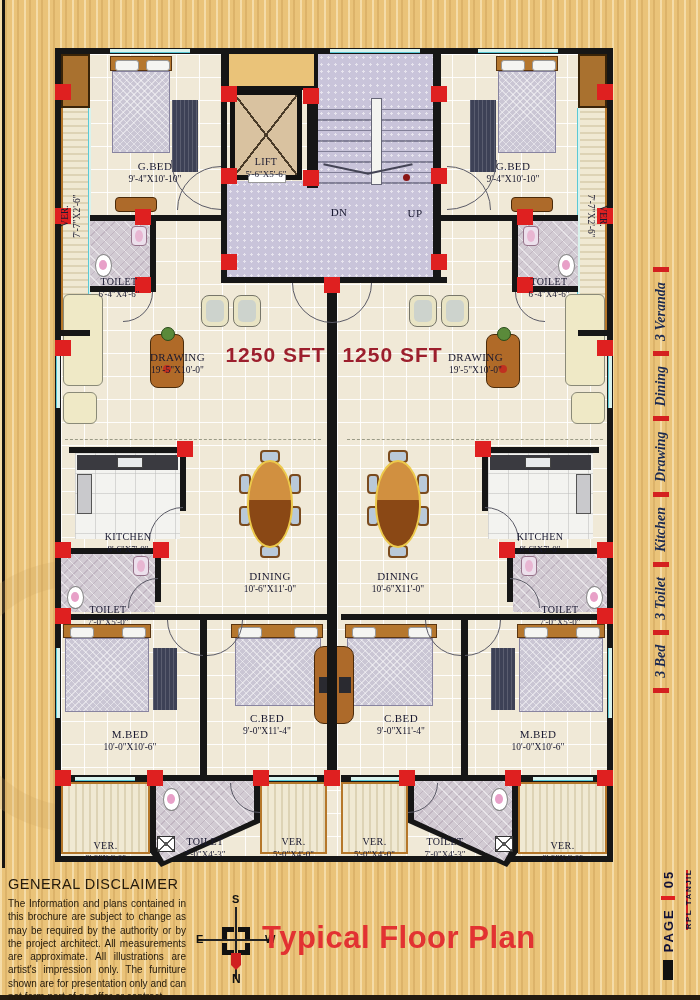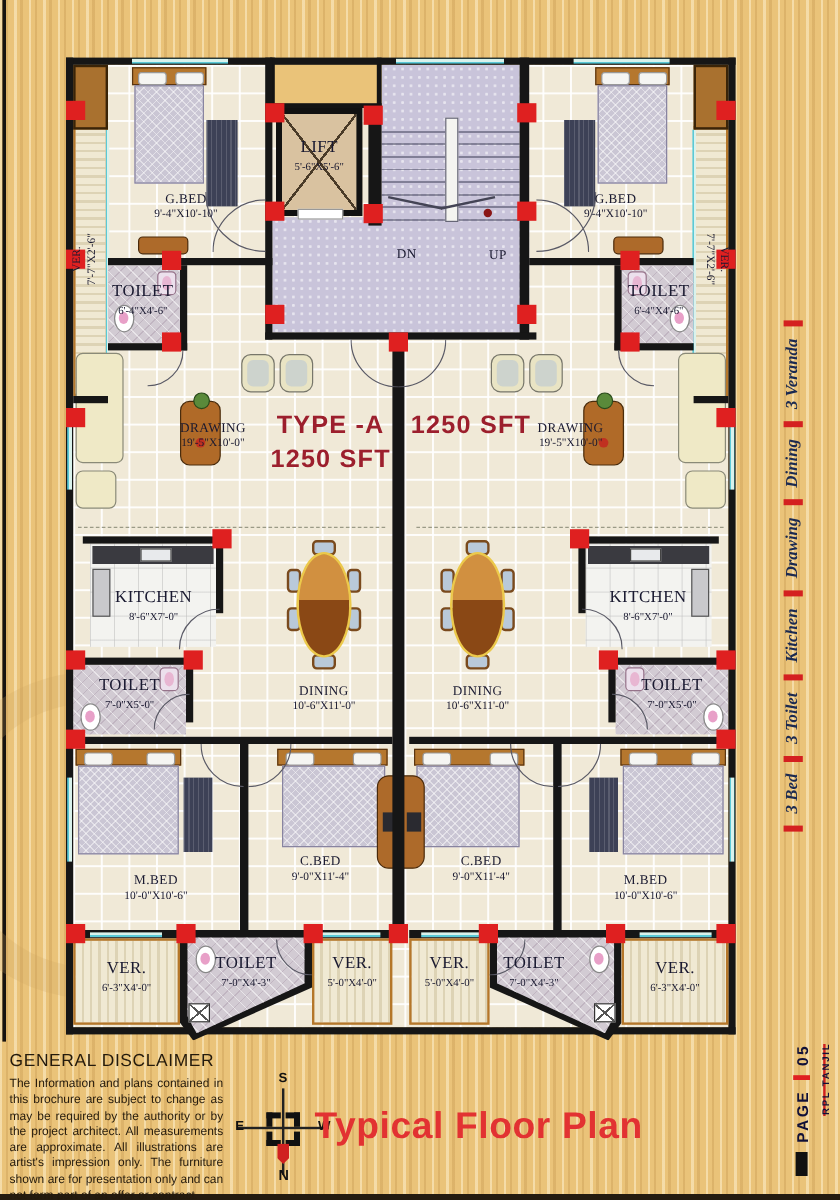--- a/index.html
+++ b/index.html
@@ -25,21 +25,21 @@
   .verh{position:absolute;background:repeating-linear-gradient(0deg,#f0e9d3 0 5px,#ddd3b5 5px 7px);border:2px solid #b5772a;box-sizing:border-box;}
   .w{position:absolute;background:#161616;}
   .c{position:absolute;width:16px;height:16px;background:#df2020;}
   .win{position:absolute;background:repeating-linear-gradient(0deg,#5ac9d6 0 1.5px,#d9f2ec 1.5px 4px);}
   .winv{position:absolute;background:repeating-linear-gradient(90deg,#5ac9d6 0 1.5px,#d9f2ec 1.5px 4px);}
   .dash{position:absolute;border-top:1px dashed #9a9a86;height:0;}
   .arc{position:absolute;border:1.5px solid #5a5a66;border-radius:50%;box-sizing:border-box;}
   .rl{position:absolute;text-align:center;font-family:"Liberation Serif","DejaVu Serif",serif;color:#191930;line-height:1.2;}
   .rl .n{font-size:11px;letter-spacing:.4px;}
   .rl .d{font-size:9.5px;margin-top:1px;}
-  .small .n{font-size:14px;}.small .d{font-size:9px;}
+  .small .n{font-size:10px;margin-top:40px;}.small .d{font-size:9px;}
   .vtxt{position:absolute;text-align:center;font-family:"Liberation Serif","DejaVu Serif",serif;color:#191930;}
   .type{position:absolute;text-align:center;font-weight:bold;font-size:21px;line-height:1.35;color:#9c1f2d;letter-spacing:1px;font-family:"Liberation Sans",sans-serif;}
   
   .hb{position:absolute;background:#b5772e;border:1px solid #5a3510;box-sizing:border-box;}
   .pil{position:absolute;width:22px;height:9px;background:#f5f5f2;border:1px solid #999;border-radius:3px;}
   .mat{position:absolute;background:#cac6d4;border:1px solid #8884a0;box-sizing:border-box;
     background-image:repeating-linear-gradient(45deg,rgba(255,255,255,.45) 0 1px,transparent 1px 5px),repeating-linear-gradient(-45deg,rgba(255,255,255,.45) 0 1px,transparent 1px 5px);}
   .rug{position:absolute;background:#3d4156;background-image:repeating-linear-gradient(90deg,rgba(255,255,255,.15) 0 1px,transparent 1px 4px);}
   .desk{position:absolute;background:#ad6a2a;border:1px solid #4a2a0a;border-radius:4px;box-sizing:border-box;}
   .sofa{position:absolute;background:#efe9c6;border:1px solid #8a8a78;border-radius:6px;box-sizing:border-box;}
@@ -354,21 +354,20 @@
     </div>
     <div class="rl small" style="left:33px;top:188px;width:62px;">
       <div class="n">TOILET</div>
       <div class="d">6'-4"X4'-6"</div>
     </div>
     <div class="rl" style="left:70px;top:303px;width:105px;">
       <div class="n">DRAWING</div>
       <div class="d">19'-5"X10'-0"</div>
     </div>
     <div class="type" style="left:163px;top:293px;width:115px;">
-      <div>TYPE -A</div>
       <div>1250 SFT</div>
     </div>
     <div class="rl small" style="left:28px;top:443px;width:90px;">
       <div class="n">KITCHEN</div>
       <div class="d">8'-6"X7'-0"</div>
     </div>
     <div class="rl small" style="left:6px;top:516px;width:94px;">
       <div class="n">TOILET</div>
       <div class="d">7'-0"X5'-0"</div>
     </div>

